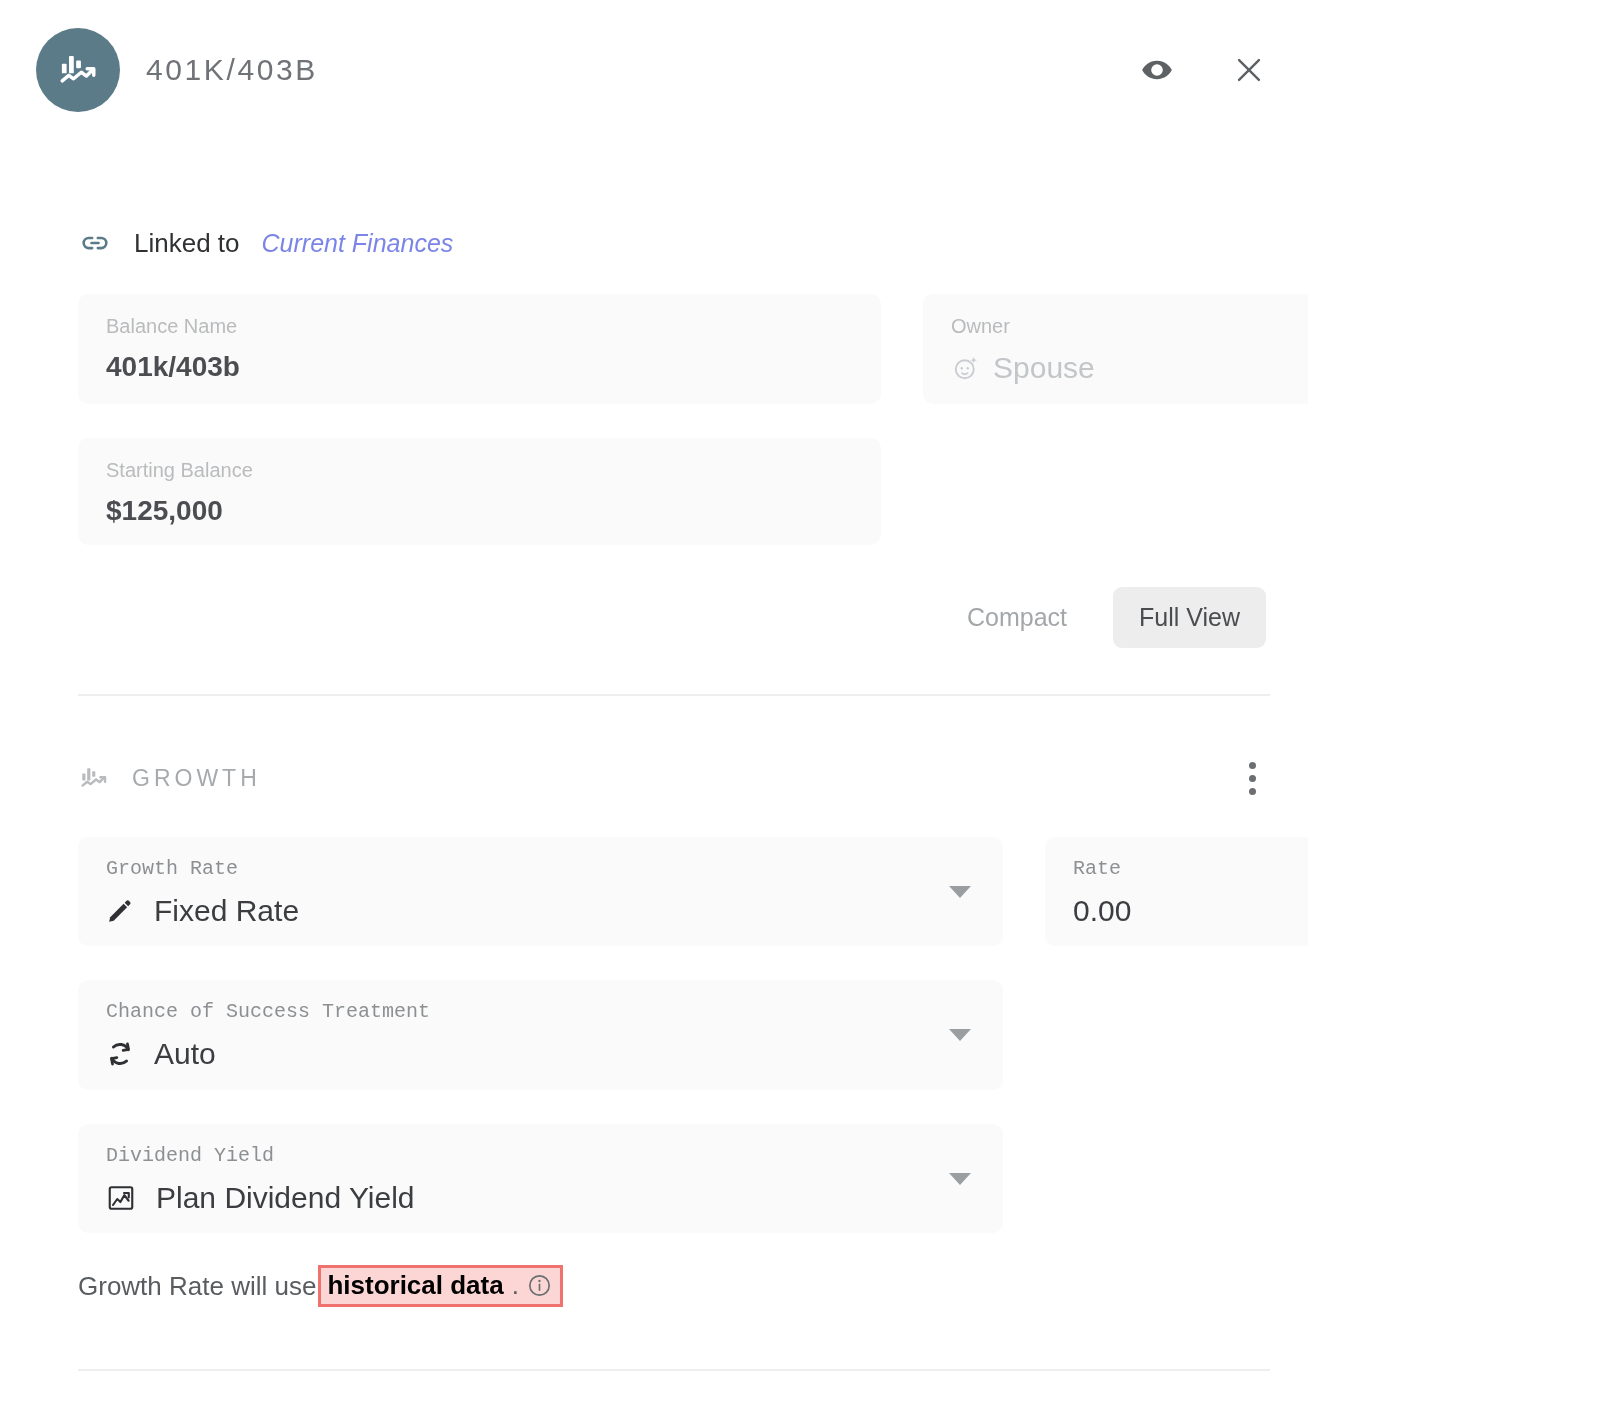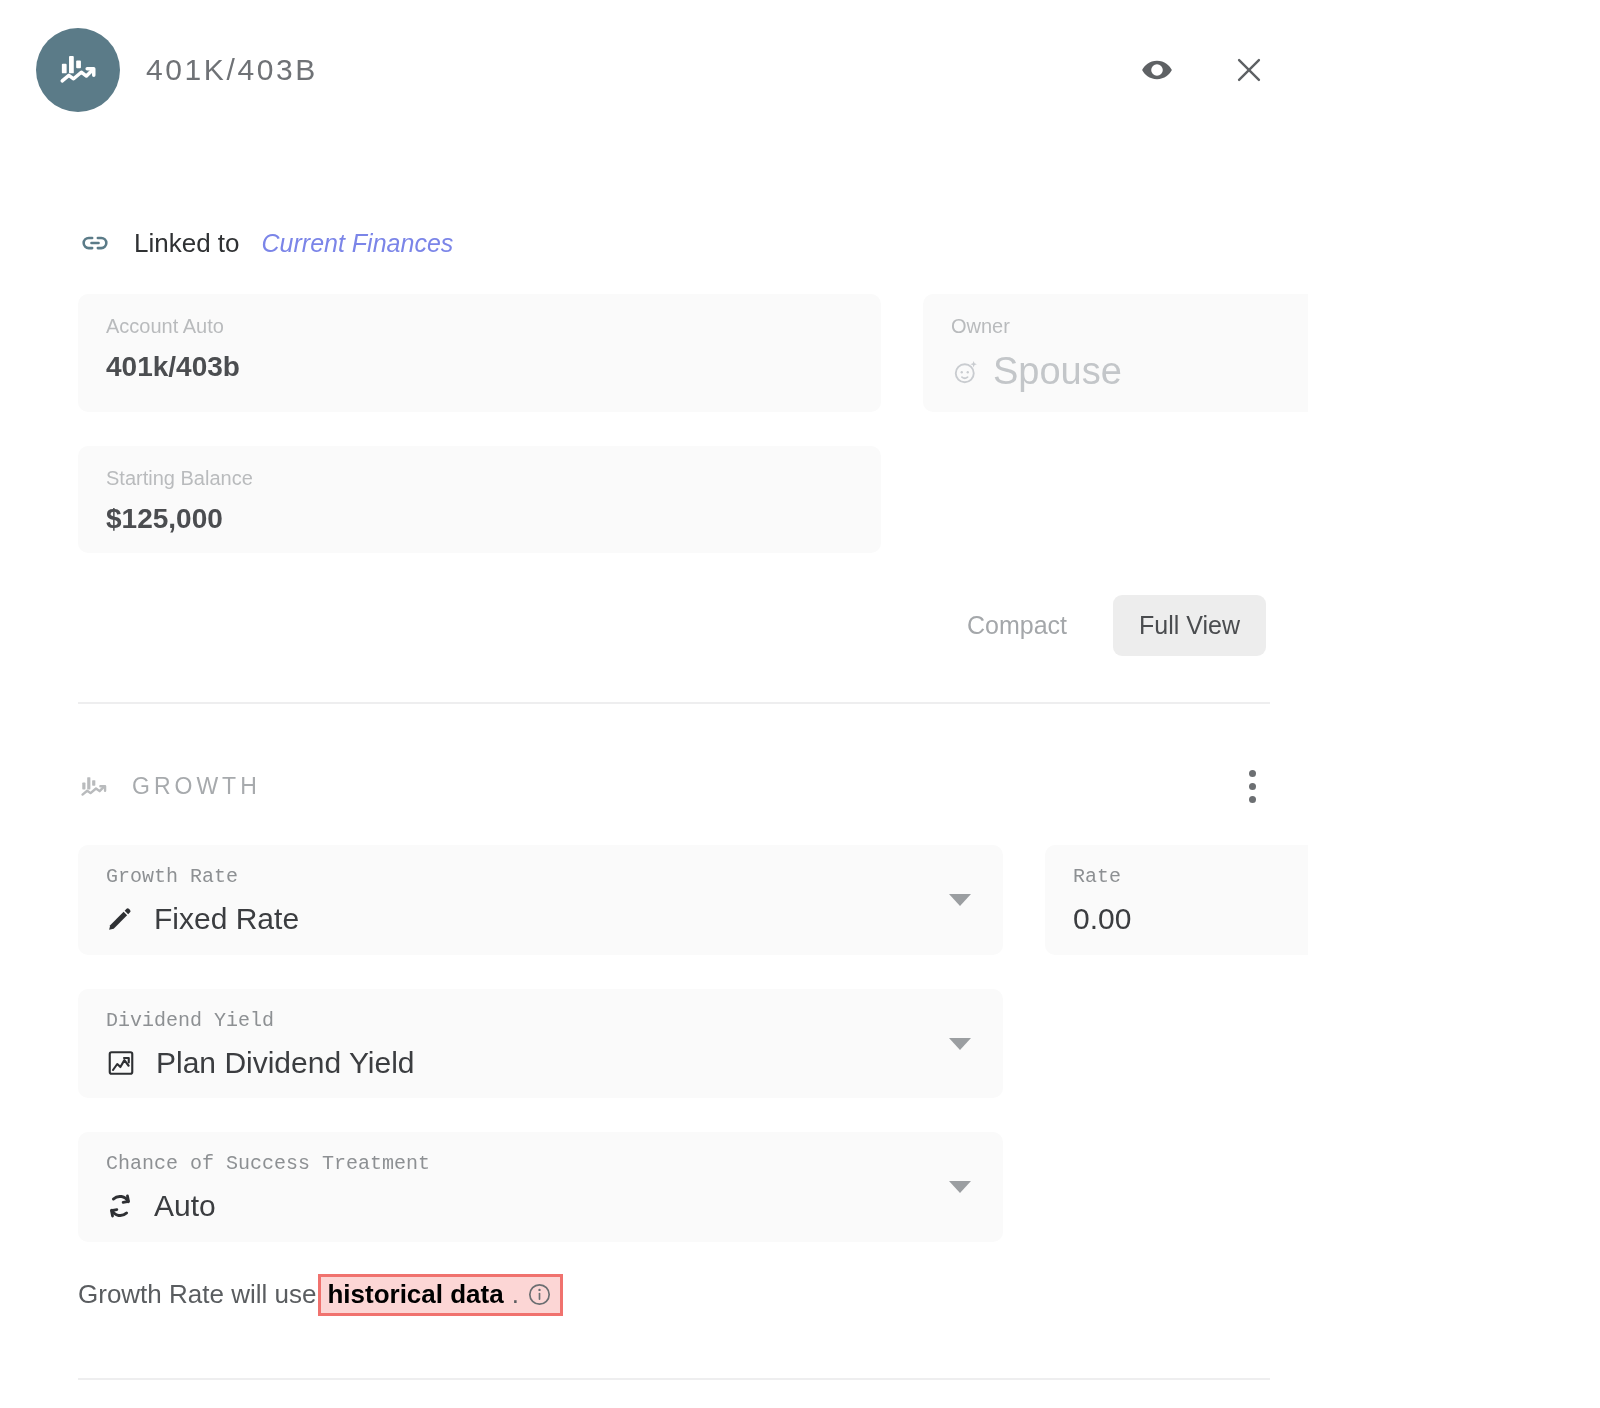--- a/index.html
+++ b/index.html
@@ -159,21 +159,21 @@
     line-height: 1.05;
     display: flex;
     align-items: center;
     gap: 12px;
     white-space: nowrap;
   }
 
   .field-value.light {
     color: #c3c6c9;
     font-weight: 400;
-    font-size: 38px;
+    font-size: 30px;
   }
 
   .field-value.plain {
     font-weight: 400;
     color: #3b3d40;
     font-size: 30px;
     gap: 20px;
   }
 
   .field-value.num {
@@ -359,21 +359,21 @@
           <path d="M10 8.4H7.6a3.6 3.6 0 0 0 0 7.2H10"></path>
           <path d="M14 8.4h2.4a3.6 3.6 0 0 1 0 7.2H14"></path>
         </svg>
       </span>
       <span class="linked-text">Linked to</span>
       <span class="linked-target">Current Finances</span>
     </div>
 
     <div class="row">
       <div class="field wide">
-        <div class="field-label">Account Auto</div>
+        <div class="field-label">Balance Name</div>
         <div class="field-value">401k/403b</div>
       </div>
 
       <div class="field right">
         <div class="field-label">Owner</div>
         <div class="field-value light">
           <span class="val-icon">
             <svg width="30" height="30" viewBox="0 0 24 24" fill="none" stroke="#c9ccd0" stroke-width="1.5">
               <circle cx="11" cy="13" r="7.2"></circle>
               <circle cx="8.6" cy="12.2" r="0.95" fill="#c9ccd0" stroke="none"></circle>
@@ -437,53 +437,53 @@
 
       <div class="field rate">
         <div class="field-label dark">Rate</div>
         <div class="field-value num">0.00</div>
         <div class="pct">%</div>
       </div>
     </div>
 
     <div class="row">
       <div class="field growth">
-        <div class="field-label dark">Dividend Yield</div>
-        <div class="field-value plain">
-          <span class="val-icon">
-            <svg width="30" height="30" viewBox="0 0 24 24" fill="none" stroke="#2e3033" stroke-width="1.7">
-              <rect x="3" y="3.4" width="18" height="17.2" rx="1.4"></rect>
-              <path d="M5.6 17.6l3.4-4.8 2.5 2.4 3.2-5.5 3.4 4.5" stroke-linecap="round" stroke-linejoin="round"></path>
-              <path d="M14.4 8.0h3.8v3.6" stroke-linecap="round" stroke-linejoin="round"></path>
-            </svg>
-          </span>
-          <span>Plan Dividend Yield</span>
-        </div>
-        <div class="caret"></div>
-      </div>
-    </div>
-
-    <div class="row">
-      <div class="field growth">
         <div class="field-label dark">Chance of Success Treatment</div>
         <div class="field-value plain">
           <span class="val-icon">
             <svg width="28" height="28" viewBox="0 0 24 24" fill="none" stroke="#2e3033" stroke-width="2.6" stroke-linecap="round">
               <path d="M19.0 8.2A8 8 0 0 0 6.4 6.0"></path>
               <path d="M5.0 15.8A8 8 0 0 0 17.6 18.0"></path>
               <path d="M18.4 3.4l0.9 4.6-4.6 0.9" stroke-width="2.4" stroke-linejoin="round"></path>
               <path d="M5.6 20.6l-0.9-4.6 4.6-0.9" stroke-width="2.4" stroke-linejoin="round"></path>
             </svg>
           </span>
           <span>Auto</span>
         </div>
         <div class="caret"></div>
       </div>
     </div>
 
+    <div class="row">
+      <div class="field growth">
+        <div class="field-label dark">Dividend Yield</div>
+        <div class="field-value plain">
+          <span class="val-icon">
+            <svg width="30" height="30" viewBox="0 0 24 24" fill="none" stroke="#2e3033" stroke-width="1.7">
+              <rect x="3" y="3.4" width="18" height="17.2" rx="1.4"></rect>
+              <path d="M5.6 17.6l3.4-4.8 2.5 2.4 3.2-5.5 3.4 4.5" stroke-linecap="round" stroke-linejoin="round"></path>
+              <path d="M14.4 8.0h3.8v3.6" stroke-linecap="round" stroke-linejoin="round"></path>
+            </svg>
+          </span>
+          <span>Plan Dividend Yield</span>
+        </div>
+        <div class="caret"></div>
+      </div>
+    </div>
+
     <div class="note">
       <span>Growth Rate will use</span>
       <span class="note-highlight">
         <span class="note-strong">historical data</span>
           <span>.</span>
         <span class="info-icon">
           <svg width="25" height="25" viewBox="0 0 24 24" fill="none" stroke="currentColor" stroke-width="1.6">
             <circle cx="12" cy="12" r="9.3"></circle>
             <line x1="12" y1="11" x2="12" y2="16.6" stroke-linecap="round"></line>
             <circle cx="12" cy="7.6" r="1.15" fill="currentColor" stroke="none"></circle>

